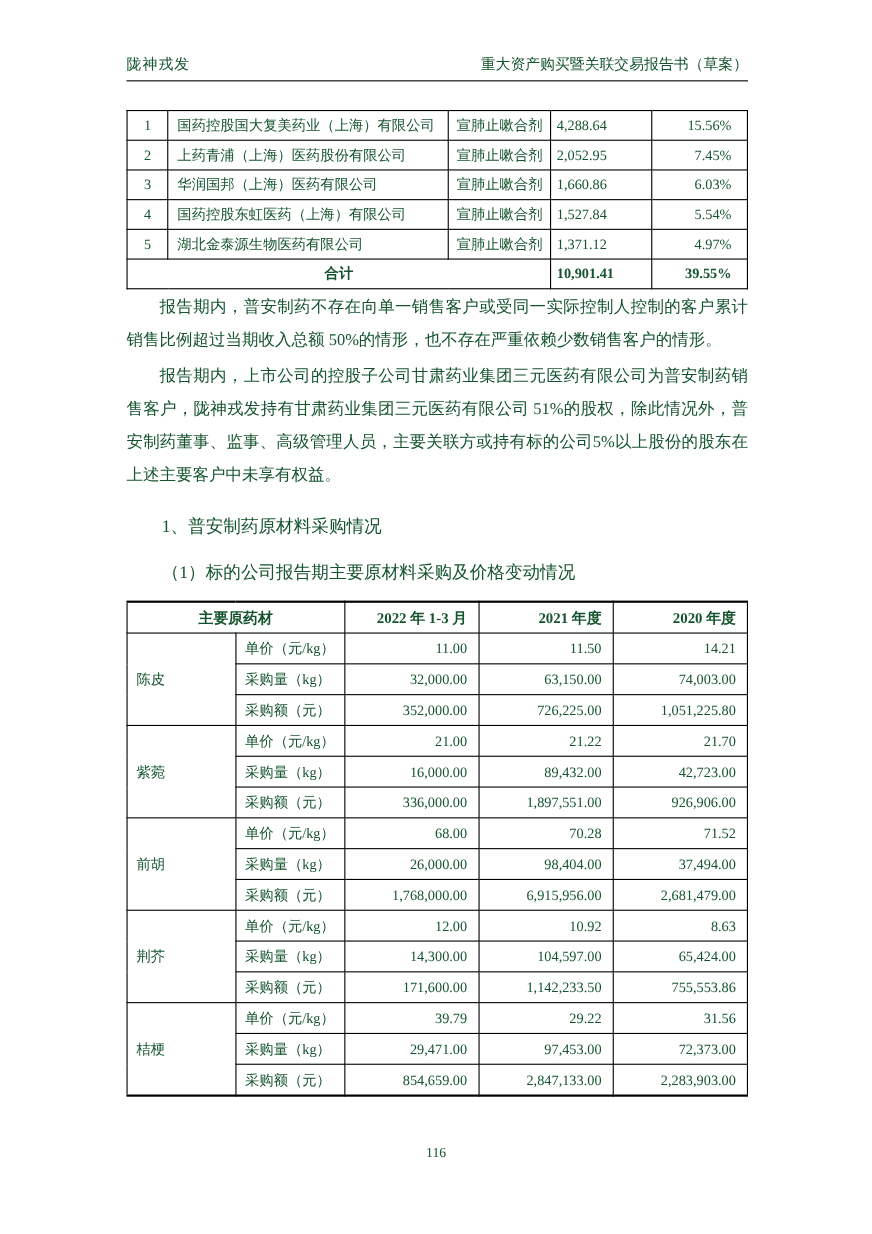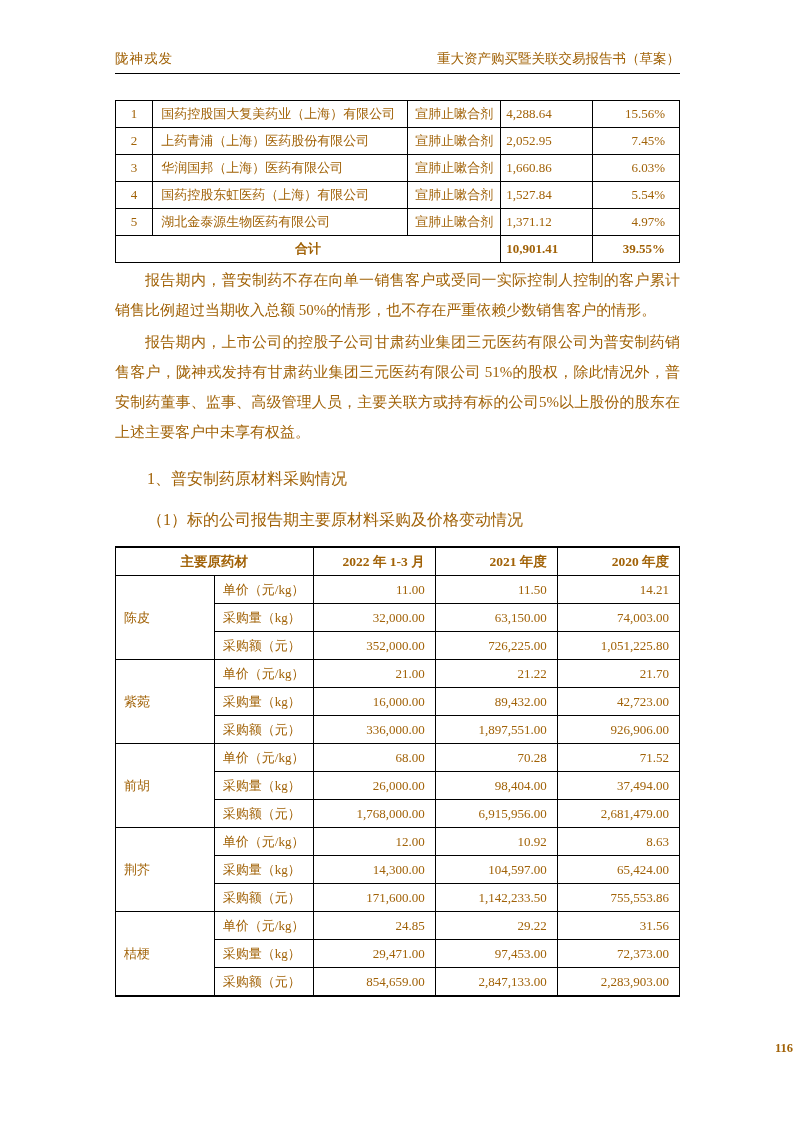--- a/index.html
+++ b/index.html
@@ -2,21 +2,21 @@
 <html><head>
 <meta charset="utf-8">
 <style>
   * { margin:0; padding:0; box-sizing:border-box; }
   html,body { background:#ffffff; }
   .page {
     position:relative;
     width:793px; height:1122px;
     margin:0 auto;
     background:#fff;
-    color:#a16207;
+    color:#14532d;
     font-family:"Liberation Serif","DejaVu Serif",serif;
     overflow:hidden;
   }
   
   .doc-header {
     position:absolute; top:50px; left:115px; right:113px;
     display:flex; justify-content:space-between; align-items:flex-end;
     border-bottom:1px solid #000;
     padding-bottom:5px;
     font-size:13.5px;
@@ -77,23 +77,22 @@
   }
   .t2 { border-top:2px solid #000; border-bottom:2px solid #000; }
   .t2 thead th { font-weight:bold; text-align:center; font-size:13.5px; }
   .t2 .c-mat  { width:15.0%; text-align:left; padding-left:8px; }
   .t2 .c-met  { width:20.0%; text-align:left; padding-left:8px; }
   .t2 .c-v    { width:21.66%; text-align:right; padding-right:10px; }
 
   
   .doc-footer {
     position:absolute; bottom:66px; left:0; right:0;
-    text-align:right;
+    text-align:center;
     font-size:12.5px;
-    font-weight:bold;
   }
 </style>
 </head>
 <body>
 
 <div class="page">
 
   <div class="doc-header">
     <span class="hl">陇神戎发</span>
     <span class="hr">重大资产购买暨关联交易报告书（草案）</span>
@@ -236,21 +235,21 @@
           </tr>
           <tr>
             <td class="c-met">采购额（元）</td>
             <td class="c-v">171,600.00</td>
             <td class="c-v">1,142,233.50</td>
             <td class="c-v">755,553.86</td>
           </tr>
           <tr>
             <td class="c-mat" rowspan="3">桔梗</td>
             <td class="c-met">单价（元/kg）</td>
-            <td class="c-v">24.85</td>
+            <td class="c-v">39.79</td>
             <td class="c-v">29.22</td>
             <td class="c-v">31.56</td>
           </tr>
           <tr>
             <td class="c-met">采购量（kg）</td>
             <td class="c-v">29,471.00</td>
             <td class="c-v">97,453.00</td>
             <td class="c-v">72,373.00</td>
           </tr>
           <tr>

